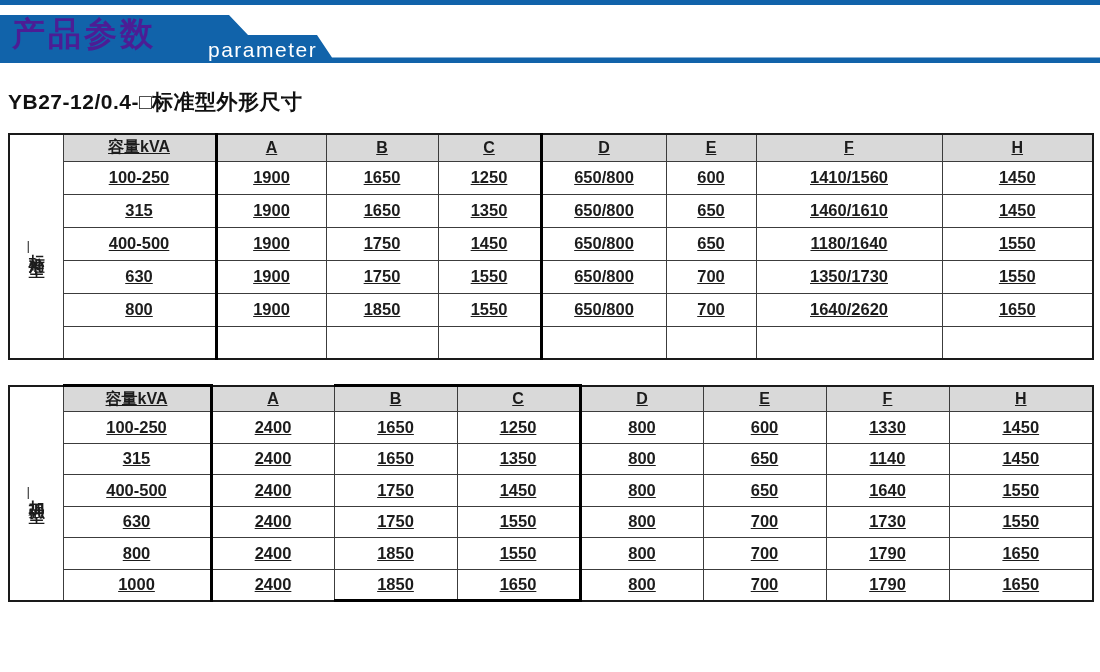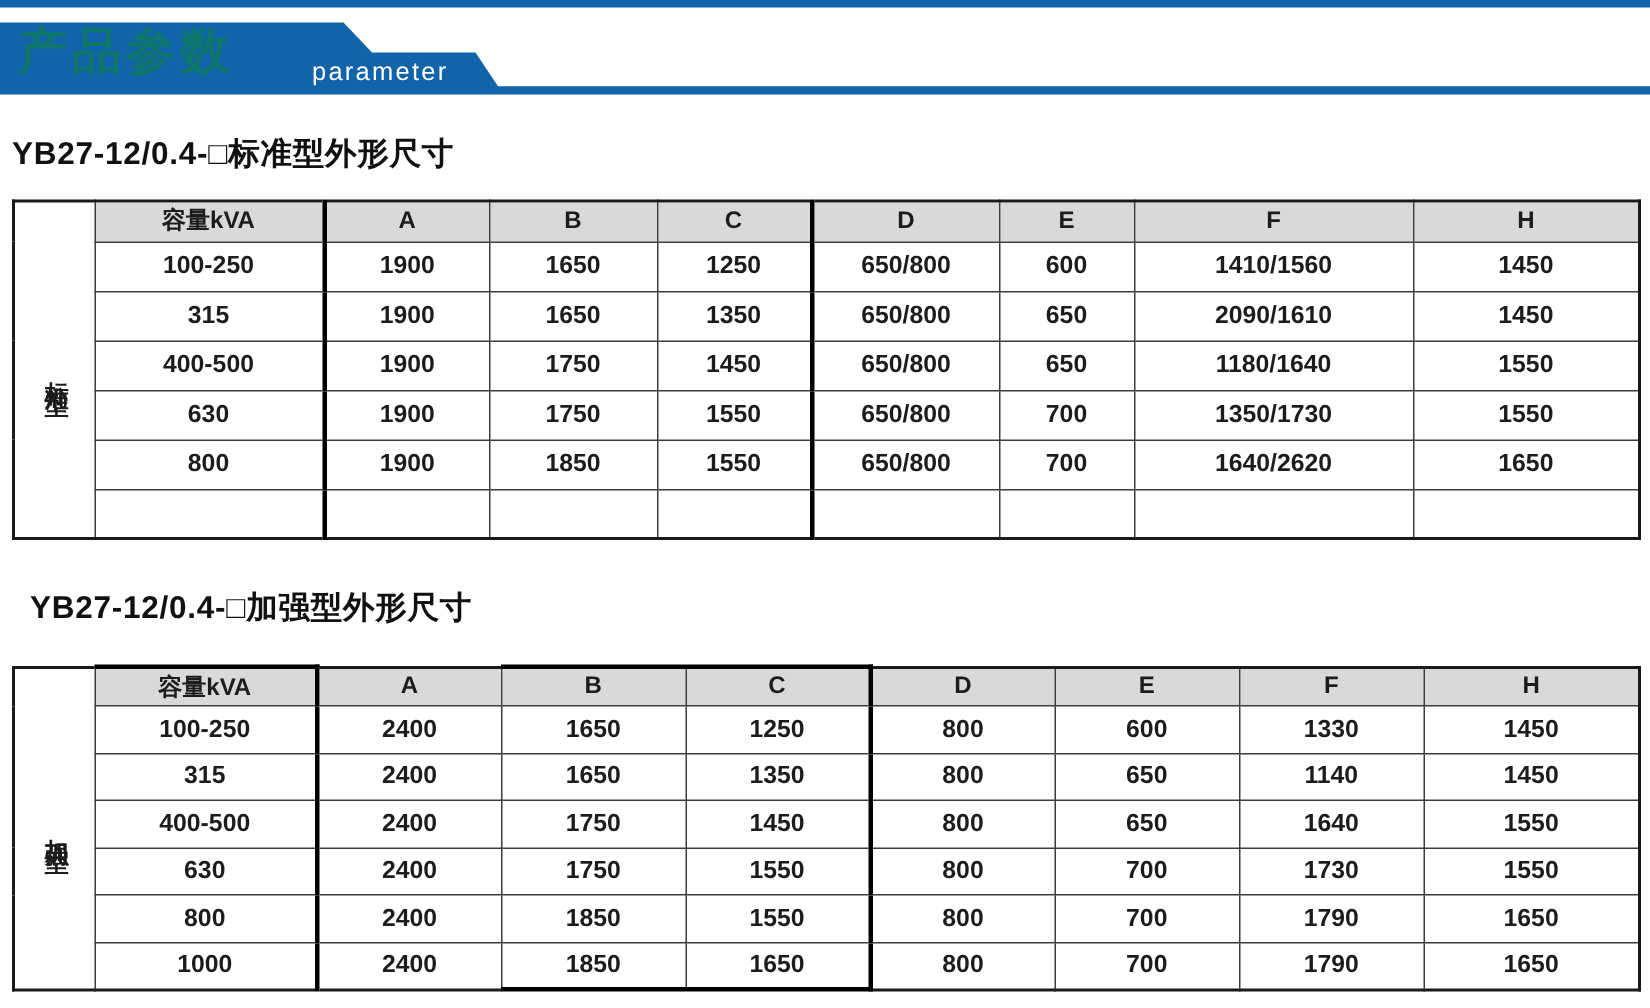--- a/index.html
+++ b/index.html
@@ -9,38 +9,38 @@
     --border-thin:#3c3c3c;
     --text-main:#1c1c1c;
   }
   *{box-sizing:border-box;margin:0;padding:0;}
   html,body{width:1100px;height:672px;overflow:hidden;background:#fff;
     font-family:"Liberation Sans","DejaVu Sans",sans-serif;color:var(--text-main);}
 
   
   .banner{position:relative;width:1100px;height:64px;}
   .banner svg{position:absolute;left:0;top:0;}
-  .banner-title{position:absolute;left:12px;top:16px;color:#0f766e;
+  .banner-title{position:absolute;left:12px;top:16px;color:#4c1d95;
     font-size:33px;font-weight:700;letter-spacing:3px;line-height:1.1;}
   .banner-subtitle{position:absolute;left:208px;top:38px;color:#fff;
-    font-size:17px;font-weight:400;letter-spacing:1.5px;}
+    font-size:21px;font-weight:400;letter-spacing:1.5px;}
 
   
   .section{margin-left:8px;width:868px;}
   .section-title{font-size:21px;font-weight:700;letter-spacing:.5px;color:#111;}
   .title-1{margin-top:24px;}
   .title-2{margin-top:31px;position:relative;padding-left:6px;margin-left:6px;}
   .title-2::before{content:"";position:absolute;left:-6px;top:-14px;width:9px;height:40px;
     background:#e9e9e9;z-index:-1;}
   .tbl-wrap-1{margin-top:17px;}
   .tbl-wrap-2{margin-top:24px;}
 
   
   table{border-collapse:collapse;table-layout:fixed;width:1084px;
-    border:2px solid var(--border-dark);}
+    border:2px solid var(--border-dark);text-decoration:underline;}
   th,td{border:1px solid var(--border-thin);text-align:center;vertical-align:middle;
     overflow:hidden;white-space:nowrap;}
   th{background:var(--header-gray);font-weight:700;font-size:16px;}
   td{font-weight:600;font-size:16.5px;color:var(--text-main);}
   .side-cell{background:#fff;font-weight:600;font-size:16px;
     writing-mode:vertical-rl;text-orientation:upright;letter-spacing:4px;padding:2px 0;}
 
   .tbl-standard .header-row{height:27px;}
   .tbl-standard tr{height:33px;}
   .tbl-reinforced .header-row{height:26px;}
@@ -110,21 +110,21 @@
             <td>1410/1560</td>
             <td>1450</td>
           </tr>
           <tr>
             <td>315</td>
             <td>1900</td>
             <td>1650</td>
             <td>1350</td>
             <td>650/800</td>
             <td>650</td>
-            <td>2090/1610</td>
+            <td>1460/1610</td>
             <td>1450</td>
           </tr>
           <tr>
             <td>400-500</td>
             <td>1900</td>
             <td>1750</td>
             <td>1450</td>
             <td>650/800</td>
             <td>650</td>
             <td>1180/1640</td>
@@ -159,21 +159,20 @@
             <td></td>
             <td></td>
             <td></td>
           </tr>
         </tbody>
     </table>
   </div>
 </section>
 
 <section class="section">
-  <h2 class="section-title title-2">YB27-12/0.4-□加强型外形尺寸</h2>
   <div class="tbl-wrap-2">
     <table class="tbl-reinforced">
       <colgroup>
         <col style="width:54px">
           <col style="width:148px">
           <col style="width:123px">
         <col style="width:123px">
           <col style="width:123px">
           <col style="width:123px">
         <col style="width:123px">

